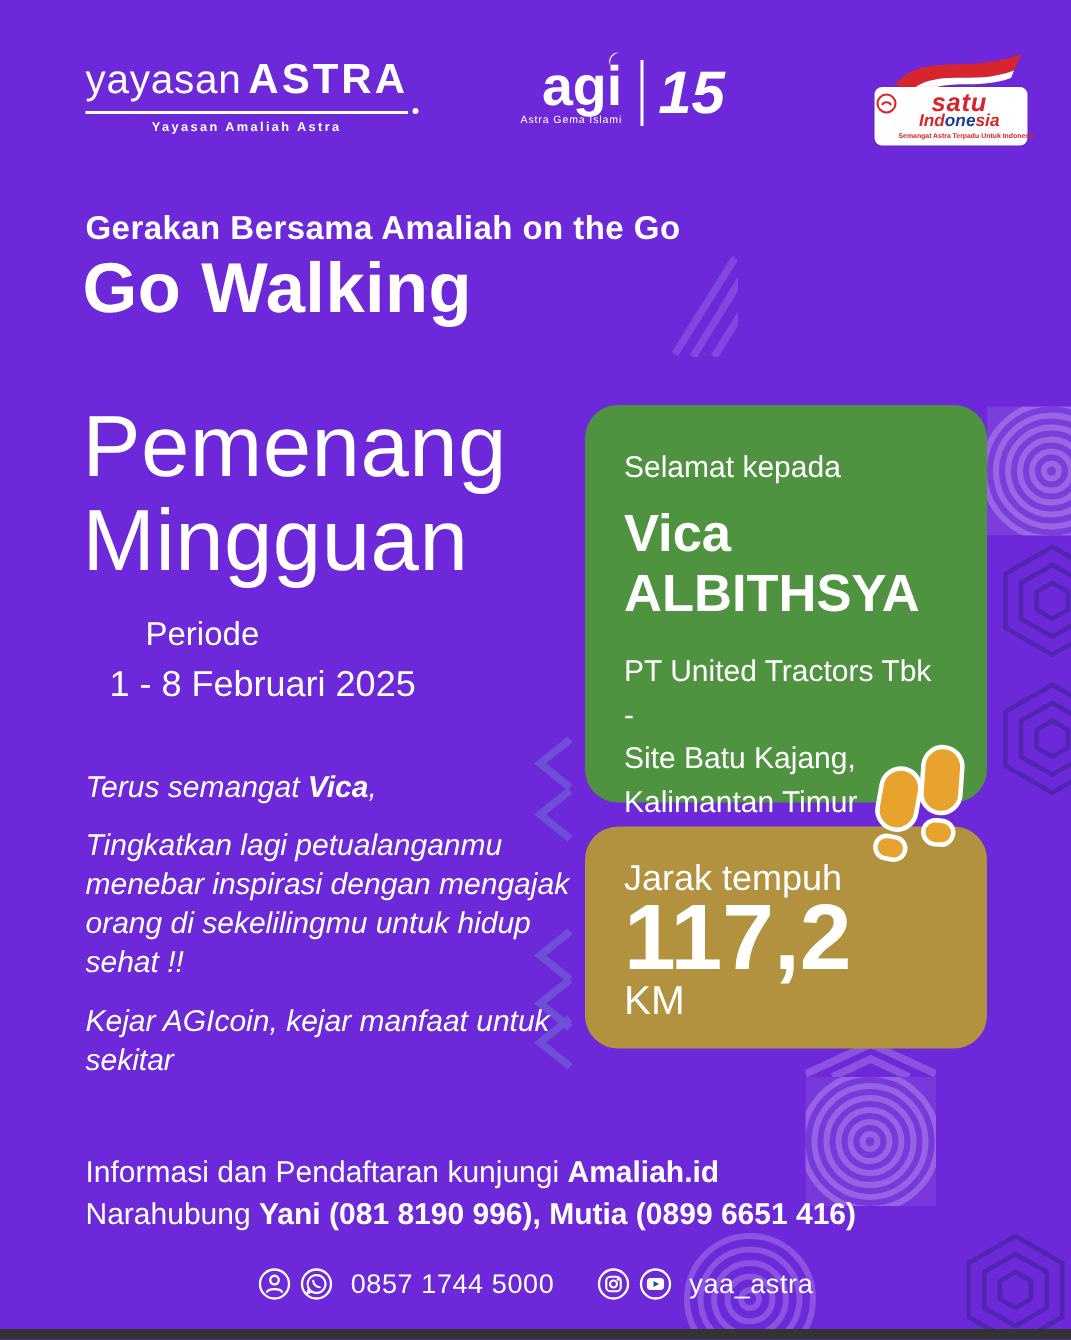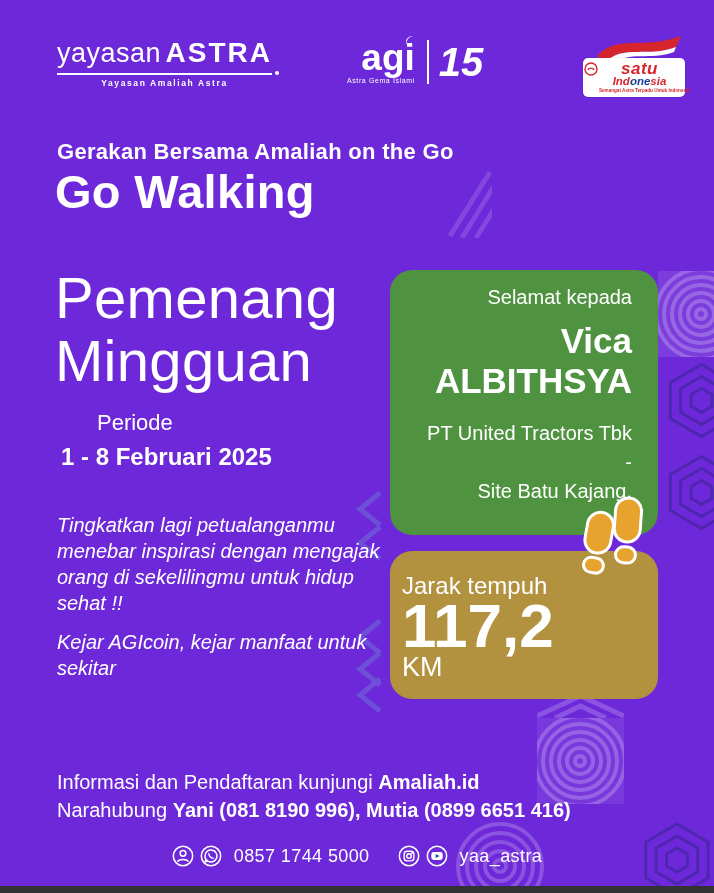--- a/index.html
+++ b/index.html
@@ -34,32 +34,32 @@
   .satu-word{color:#d6252c;font-size:17px;line-height:15px;font-weight:700;font-style:italic;letter-spacing:.5px;display:block;}
   .satu-indonesia{color:#d6252c;font-size:11.5px;line-height:11px;font-weight:700;font-style:italic;}
   .satu-indonesia .one{color:#1b3f93;}
   .satu-tagline{color:#d6252c;font-size:4.6px;line-height:6px;font-weight:700;margin-top:1px;white-space:nowrap;}
   
   .kicker{left:57px;top:139px;font-size:22px;font-weight:700;letter-spacing:.3px;}
   .hero-title{left:55px;top:164px;font-size:47px;font-weight:700;letter-spacing:.3px;}
   
   .winner-heading{left:55px;top:266px;font-size:58px;font-weight:400;line-height:63px;letter-spacing:.3px;}
   .period-label{left:57px;top:410px;font-size:22px;margin-left:40px;}
-  .period-value{left:61px;top:443px;font-size:24px;font-weight:bold;}
+  .period-value{left:73px;top:443px;font-size:24px;}
   
   .message{left:57px;top:512px;width:330px;font-style:italic;font-size:20px;line-height:26px;}
   .message p{margin:0 0 13px 0;}
   .message b{font-weight:700;}
   
   .card{position:absolute;left:390px;width:268px;border-radius:22px;box-sizing:border-box;}
-  .card-green{top:270px;height:265px;background:#4f9340;padding:16px 26px;text-align:right;}
+  .card-green{top:270px;height:265px;background:#4f9340;padding:31px 26px;}
   .wc-greeting{font-size:20px;margin-bottom:12px;}
   .wc-name{font-size:35px;font-weight:700;line-height:40px;}
   .wc-company{font-size:20px;line-height:29px;margin-top:18px;}
-  .card-gold{top:551px;height:148px;background:#b2913f;padding:21px 12px;}
+  .card-gold{top:551px;height:148px;background:#b2913f;padding:21px 26px;}
   .dc-label{font-size:24px;line-height:28px;}
   .dc-value{font-size:62px;font-weight:700;line-height:52px;}
   .dc-unit{font-size:27px;line-height:30px;}
   .footprints{left:582px;top:496px;width:80px;height:84px;z-index:5;}
   .foot{position:absolute;}
   .foot-left{left:0;top:14px;transform:rotate(10deg);}
   .foot-right{left:30px;top:0;transform:rotate(4deg);}
   
   .info-line{left:57px;top:771px;font-size:20px;}
   .contact-line{left:57px;top:799px;font-size:20px;}
@@ -214,31 +214,33 @@
   <div class="abs hero-title">Go Walking</div>
 
   <div class="abs winner-heading">
     <div>Pemenang</div>
     <div>Mingguan</div>
   </div>
   <div class="abs period-label">Periode</div>
   <div class="abs period-value">1 - 8 Februari 2025</div>
 
   <div class="abs message">
+    <p><span>Terus semangat </span><b>Vica</b><span>,</span></p>
     <p>Tingkatkan lagi petualanganmu menebar inspirasi dengan mengajak orang di sekelilingmu untuk hidup sehat !!</p>
     <p>Kejar AGIcoin, kejar manfaat untuk sekitar</p>
   </div>
 
   <div class="card card-green">
     <div class="wc-greeting">Selamat kepada</div>
     <div class="wc-name">Vica</div>
     <div class="wc-name">ALBITHSYA</div>
     <div class="wc-company">
       <div>PT United Tractors Tbk -</div>
       <div>Site Batu Kajang,</div>
+      <div>Kalimantan Timur</div>
     </div>
   </div>
 
   <div class="card card-gold">
     <div class="dc-label">Jarak tempuh</div>
     <div class="dc-value">117,2</div>
     <div class="dc-unit">KM</div>
   </div>
 
   <div class="abs footprints">

